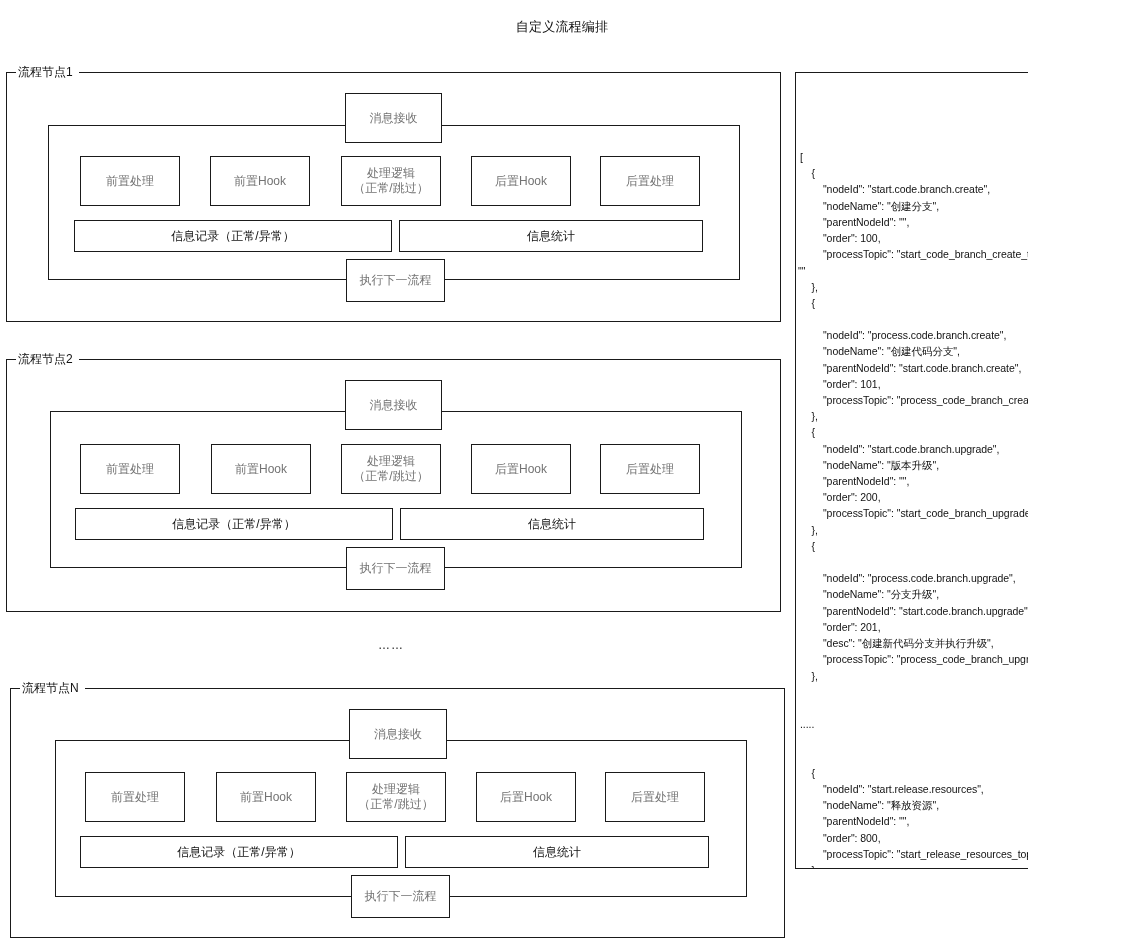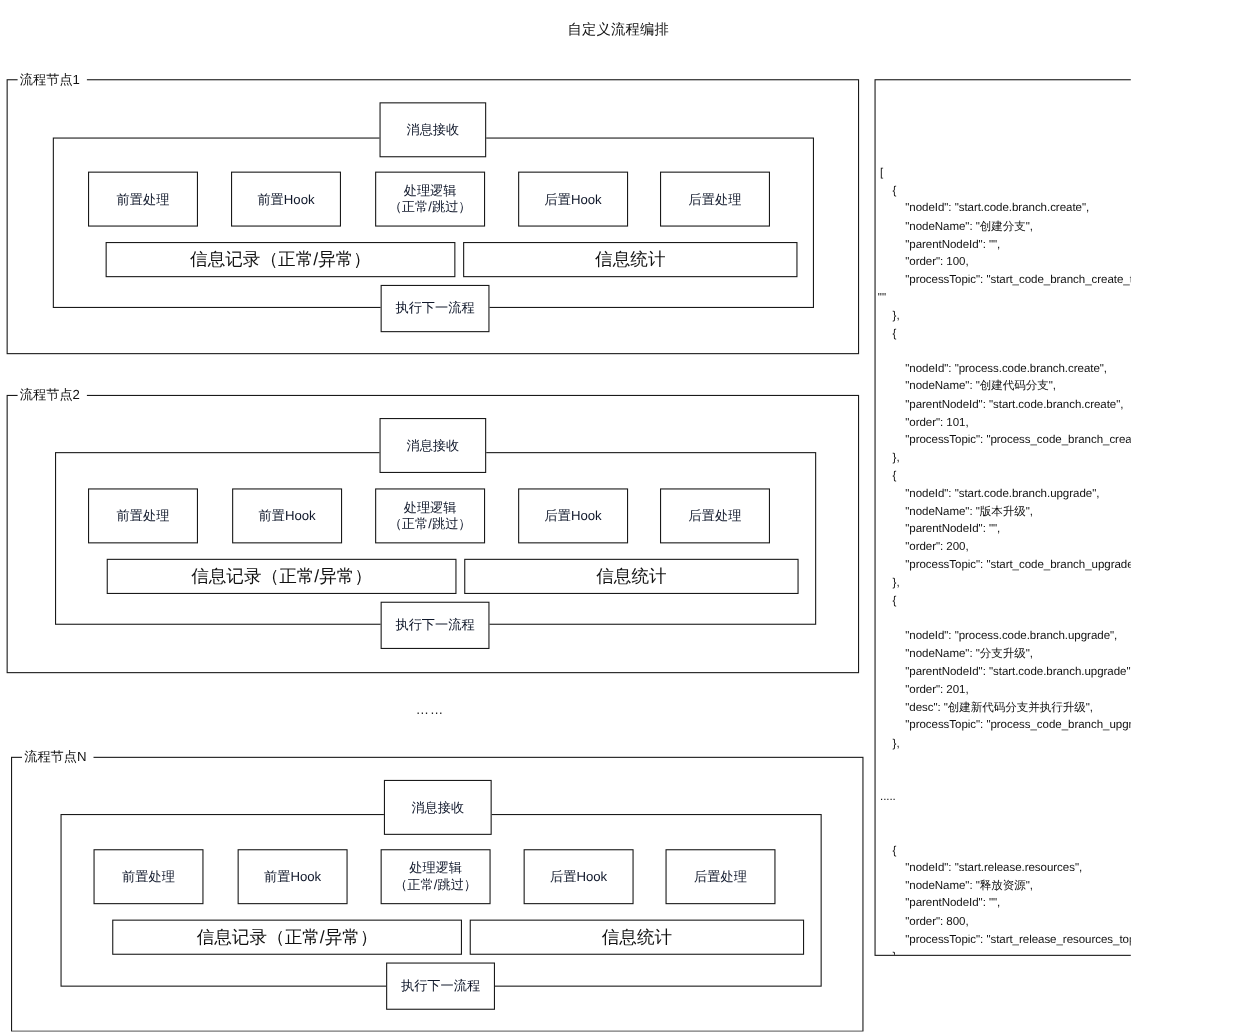--- a/index.html
+++ b/index.html
@@ -66,41 +66,40 @@
     position: absolute;
     border: 1.4px solid #1a1a1a;
     box-sizing: border-box;
     background: #ffffff;
     display: flex;
     align-items: center;
     justify-content: center;
     text-align: center;
     font-size: 12px;
     line-height: 15px;
-    color: #0f172a;
+    color: #737373;
     z-index: 5;
   }
   .box.two-line {
     flex-direction: column;
     line-height: 15px;
   }
   .box.two-line span { display: block; }
 
   .wide-box {
     position: absolute;
     border: 1.4px solid #1a1a1a;
     box-sizing: border-box;
     background: #ffffff;
     display: flex;
     align-items: center;
     justify-content: center;
-    font-size: 16px;
+    font-size: 12px;
     color: #111;
     z-index: 4;
-    margin-left: 22px;
   }
 
   
   .group-ellipsis {
     position: absolute;
     font-size: 12px;
     color: #222;
     letter-spacing: 1px;
     line-height: 14px;
   }

